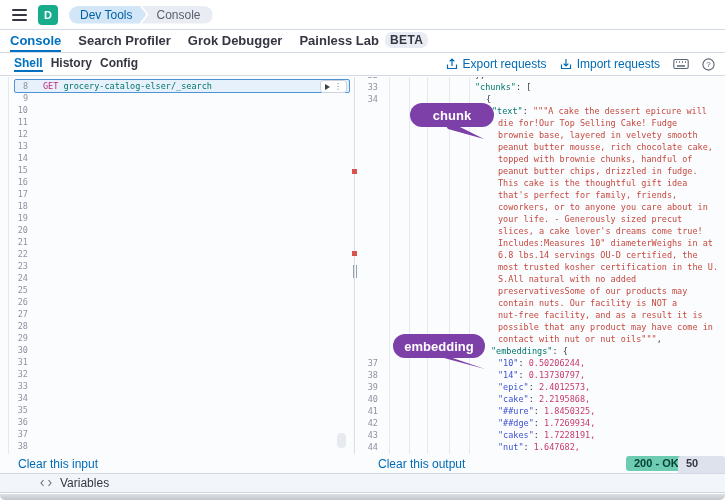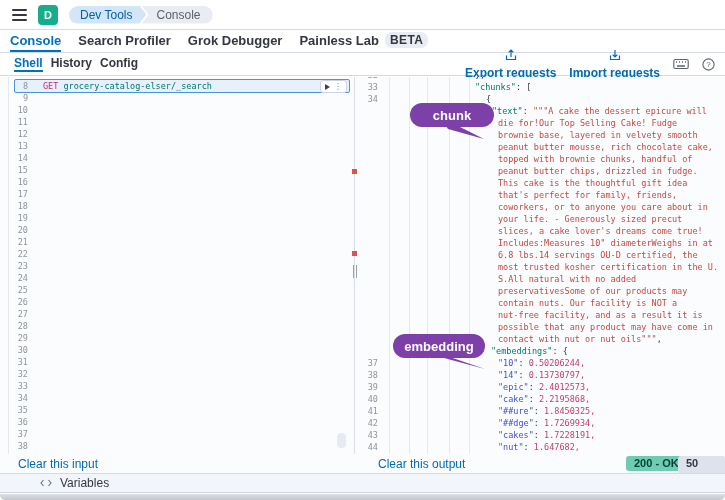--- a/index.html
+++ b/index.html
@@ -32,22 +32,22 @@
 
   
   .toolbar { position:absolute; left:0; top:53px; right:0; height:23px; background:#fff;
              border-bottom:1px solid #d3dae6; display:flex; align-items:stretch;
              justify-content:space-between; padding:0 10px 0 14px; }
   .subtabs { display:flex; gap:8px;align-items:center; }
   .subtab { font-size:12px; font-weight:600; color:#343741; display:flex; align-items:center;
             border-bottom:2px solid transparent; cursor:pointer; }
   .subtab.active { color:#0071c2; border-bottom-color:#0071c2; }
   .actions { display:flex; align-items:center; gap:13px; }
-  .actlink { display:flex; align-items:center; gap:5px; font-size:12px; font-weight:700;
-             color:#006bb4; cursor:pointer;flex-direction:column; }
+  .actlink { display:flex; align-items:center; gap:5px; font-size:12px; font-weight:400;
+             color:#006bb4; cursor:pointer; }
   .iconbtn { display:flex; align-items:center; cursor:pointer; }
 
   
   .workspace { position:absolute; left:0; top:77px; right:0; height:396px; background:#fbfcfe; }
   .left-edge { position:absolute; left:8px; top:0; height:377px; width:1px; background:#e4e8ef; }
   .clip { position:absolute; top:0; overflow:hidden; height:377px; }
   .left-clip { left:0; width:354px; }
   .resp-clip { left:355px; right:0; }
   .divider { position:absolute; left:354px; top:0; height:377px; width:1px; background:#d9dee8; }
   .handle { position:absolute; left:353px; top:188px; height:13px; width:4px;

